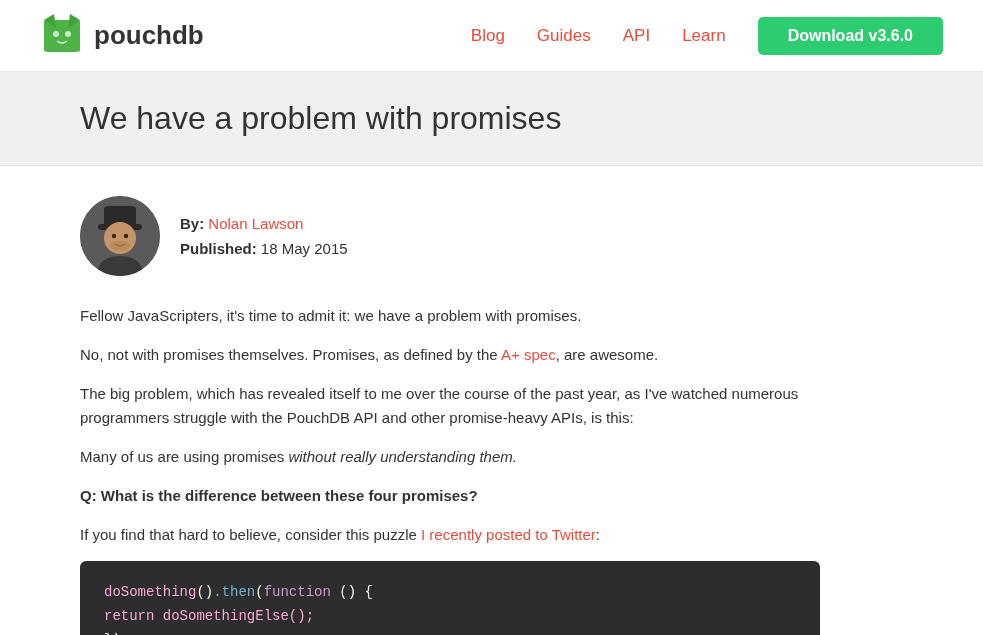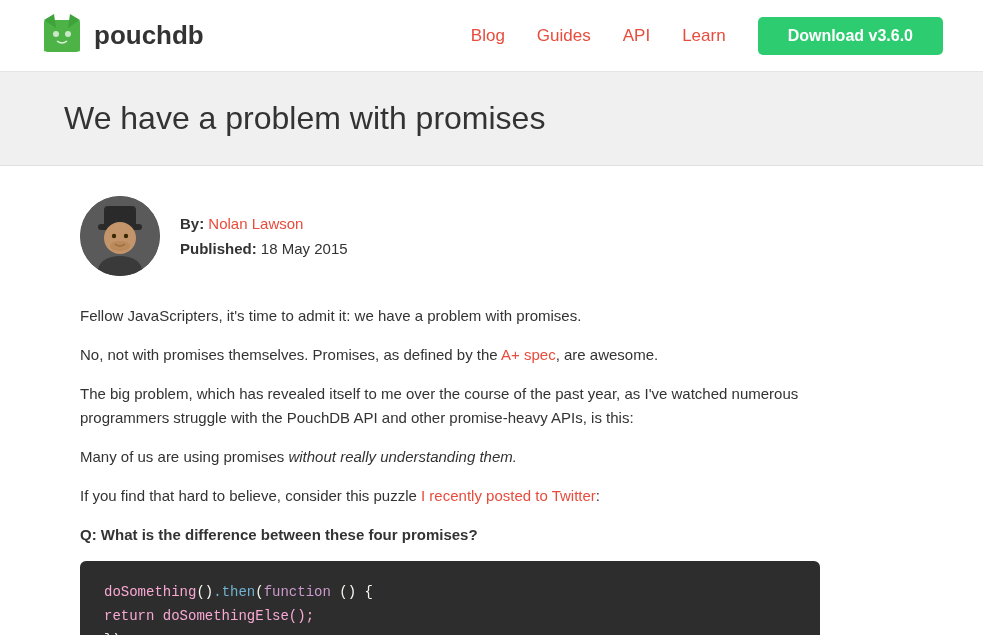--- a/index.html
+++ b/index.html
@@ -61,21 +61,21 @@
       padding: 10px 30px;
       font-size: 16px;
       font-weight: 600;
       cursor: pointer;
       white-space: nowrap;
     }
 
     
     #title-band {
       background: #f0f0f0;
-      padding: 28px 64px;
+      padding: 28px 80px;
       border-bottom: 1px solid #e0e0e0;
     }
 
     #page-title {
       font-size: 32px;
       font-weight: 400;
       color: #333;
     }
 
     
@@ -231,26 +231,26 @@
   <p class="article-para">
     <span>No, not with promises themselves. Promises, as defined by the </span><a class="inline-link" href="#">A+ spec</a><span>, are awesome.</span>
   </p>
 
   <p class="article-para">The big problem, which has revealed itself to me over the course of the past year, as I've watched numerous programmers struggle with the PouchDB API and other promise-heavy APIs, is this:</p>
 
   <p class="article-para">
     <span>Many of us are using promises </span><em>without really understanding them.</em>
   </p>
 
+  <p class="article-para bold-question">Q: What is the difference between these four promises?</p>
+
   <p class="article-para">
     <span>If you find that hard to believe, consider this puzzle </span><a class="inline-link" href="#">I recently posted to Twitter</a><span>:</span>
   </p>
 
-  <p class="article-para bold-question">Q: What is the difference between these four promises?</p>
-
   <div id="code-block">
     <div>
       <span class="code-fn">doSomething</span><span class="code-paren">()</span><span class="code-method">.then</span><span class="code-paren">(</span><span class="code-keyword">function</span><span class="code-paren"> () {</span>
     </div>
     <div>
       <span class="code-fn">  return doSomethingElse();</span>
     </div>
     <div>
       <span class="code-paren">});</span>
     </div>

